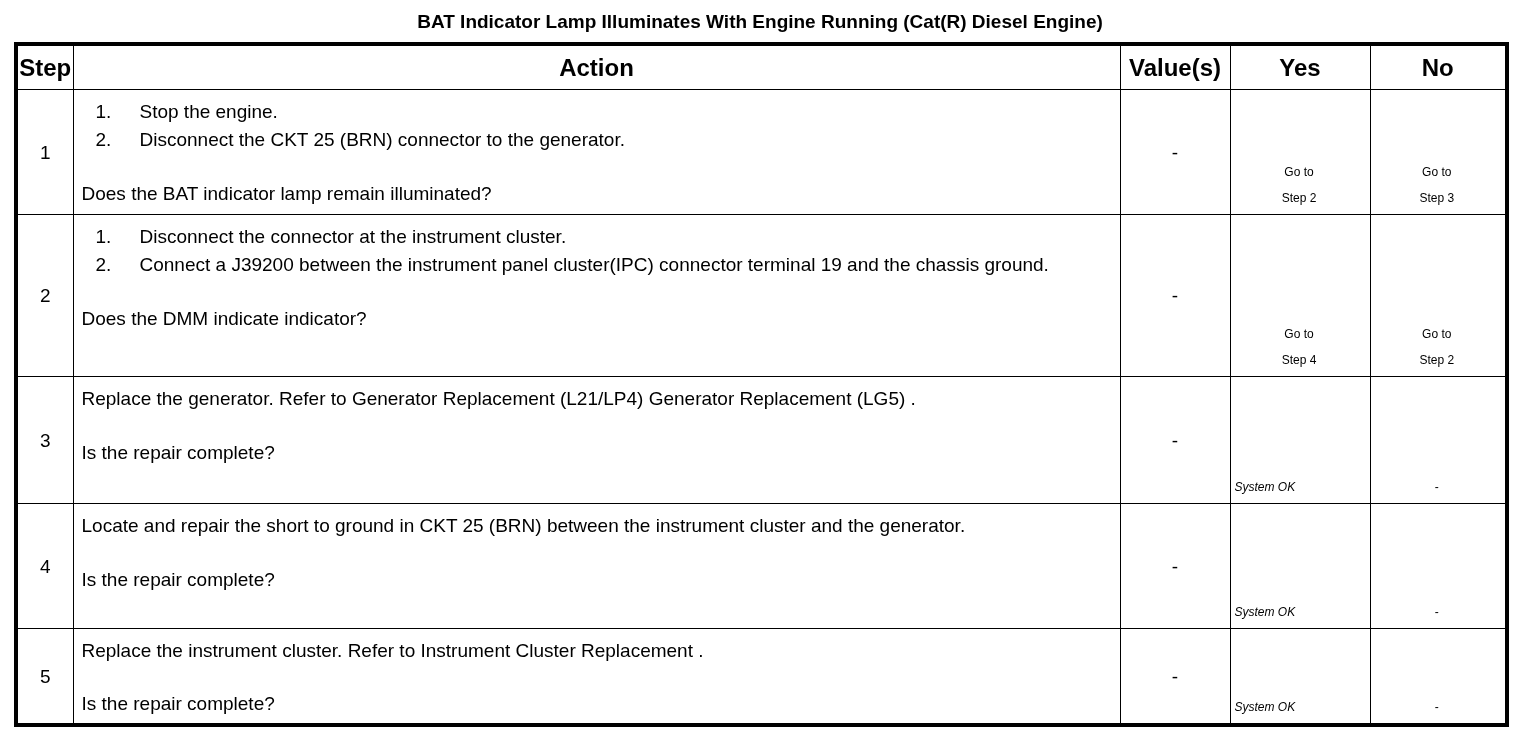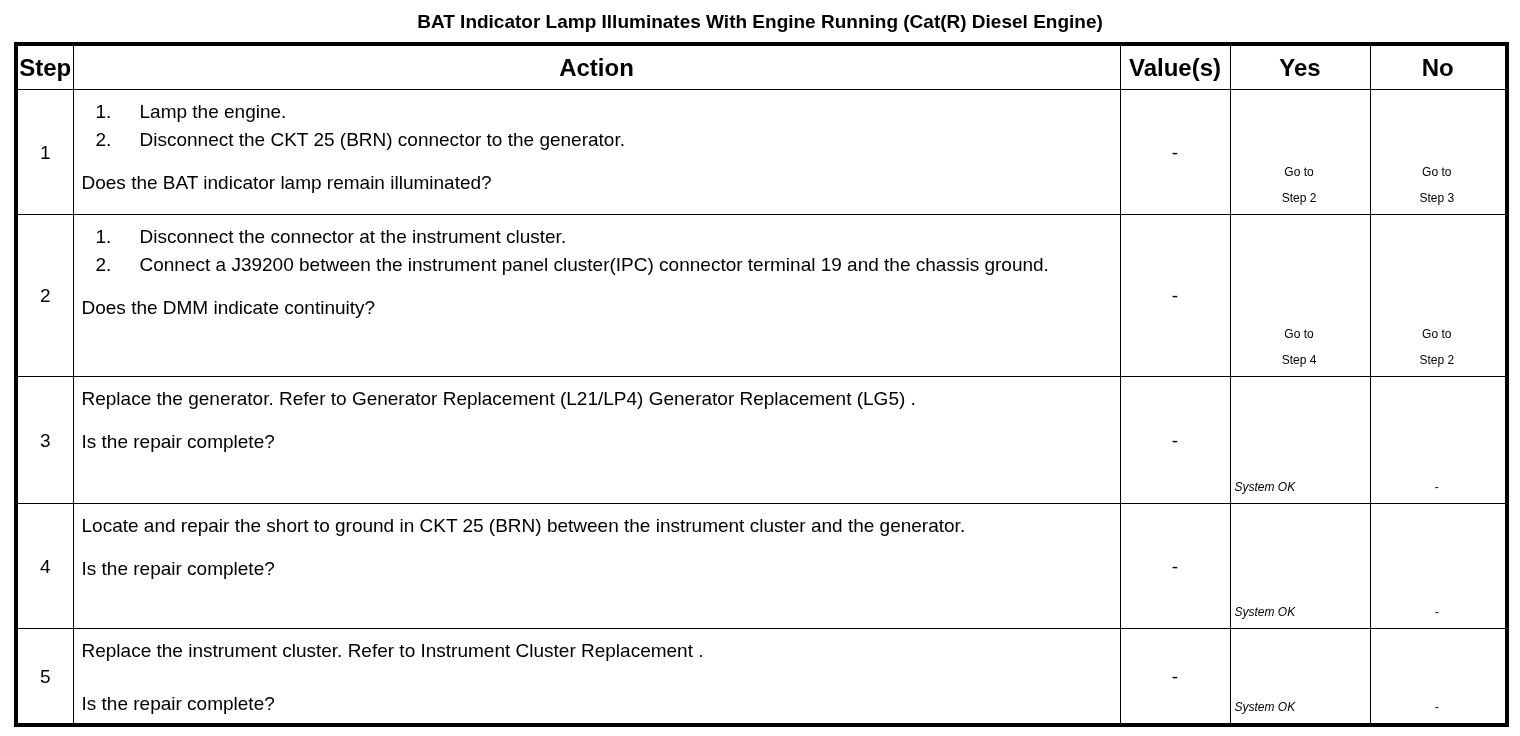--- a/index.html
+++ b/index.html
@@ -95,21 +95,21 @@
     position: relative;
     padding-left: 58px;
     margin: 0 0 1px 0;
   }
   .olist li .num {
     position: absolute;
     left: 14px;
     top: 0;
   }
   .question {
-    margin-top: 16px;
+    margin-top: 27px;
   }
   .question.tight { margin-top: 26px; }
   .para {
     margin: 0;
   }
 
   
   td.value-cell {
     text-align: center;
     vertical-align: middle;
@@ -158,21 +158,21 @@
       </tr>
     </thead>
     <tbody>
 
       <tr style="height:125px">
         <td class="step-cell">1</td>
         <td class="action-cell">
           <ul class="olist">
             <li>
               <span class="num">1.</span>
-              <span>Lamp the engine.</span>
+              <span>Stop the engine.</span>
             </li>
             <li>
               <span class="num">2.</span>
               <span>Disconnect the CKT 25 (BRN) connector to the generator.</span>
             </li>
           </ul>
           <div class="question">Does the BAT indicator lamp remain illuminated?</div>
         </td>
         <td class="value-cell">-</td>
         <td class="yesno-cell">
@@ -191,21 +191,21 @@
           <ul class="olist">
             <li>
               <span class="num">1.</span>
               <span>Disconnect the connector at the instrument cluster.</span>
             </li>
             <li>
               <span class="num">2.</span>
               <span>Connect a J39200 between the instrument panel cluster(IPC) connector terminal 19 and the chassis ground.</span>
             </li>
           </ul>
-          <div class="question">Does the DMM indicate continuity?</div>
+          <div class="question">Does the DMM indicate indicator?</div>
         </td>
         <td class="value-cell">-</td>
         <td class="yesno-cell">
           <span class="goto-line">Go to</span>
           <span class="goto-line">Step 4</span>
         </td>
         <td class="yesno-cell">
           <span class="goto-line">Go to</span>
           <span class="goto-line">Step 2</span>
         </td>

